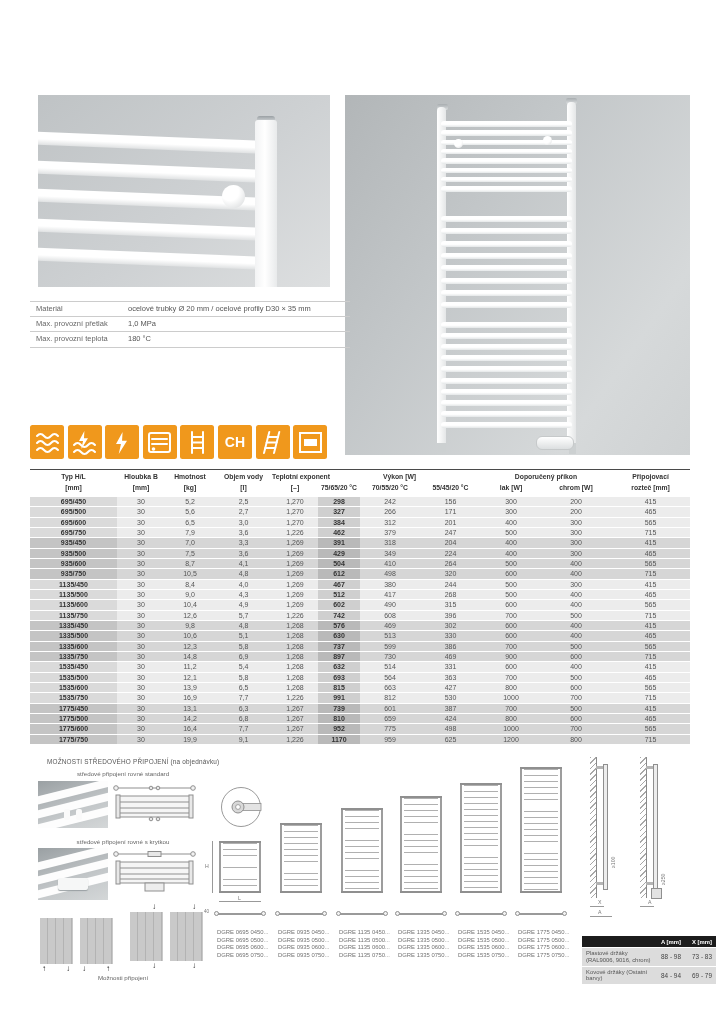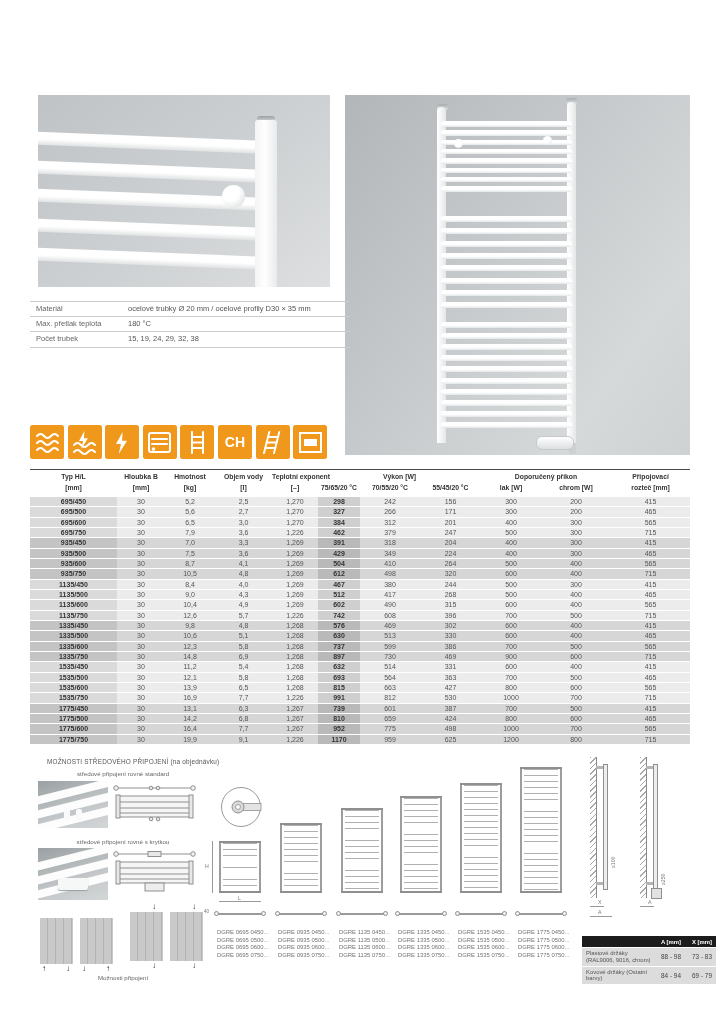--- a/index.html
+++ b/index.html
@@ -149,26 +149,26 @@
     <div class="stub" style="left:224px;top:348px;width:7px;height:11px"></div>
     <div id="valve"></div>
   </div>
 
   <div id="spec" class="abs">
       <div class="spec-row">
         <div class="spec-label">Materiál</div>
         <div class="spec-value">ocelové trubky Ø 20 mm / ocelové profily D30 × 35 mm</div>
       </div>
       <div class="spec-row">
-        <div class="spec-label">Max. přetlak teplota</div>
+        <div class="spec-label">Max. provozní přetlak</div>
+        <div class="spec-value">1,0 MPa</div>
+      </div>
+      <div class="spec-row">
+        <div class="spec-label">Max. provozní teplota</div>
         <div class="spec-value">180 °C</div>
-      </div>
-      <div class="spec-row">
-        <div class="spec-label">Počet trubek</div>
-        <div class="spec-value">15, 19, 24, 29, 32, 38</div>
       </div>
     </div>
 
   <div id="icons" class="abs">
       <div class="ficon" style="background: rgb(240, 152, 28);">
         <svg width="27" height="27" viewBox="0 0 27 27">
           <path d="M3 7 q3.5 -4 7 0 q3.5 4 7 0 q3.5 -4 7 0" fill="none" stroke="#fff" stroke-width="2" stroke-linecap="round"></path>
           <path d="M3 14 q3.5 -4 7 0 q3.5 4 7 0 q3.5 -4 7 0" fill="none" stroke="#fff" stroke-width="2" stroke-linecap="round"></path>
           <path d="M3 21 q3.5 -4 7 0 q3.5 4 7 0 q3.5 -4 7 0" fill="none" stroke="#fff" stroke-width="2" stroke-linecap="round"></path>
         </svg>

